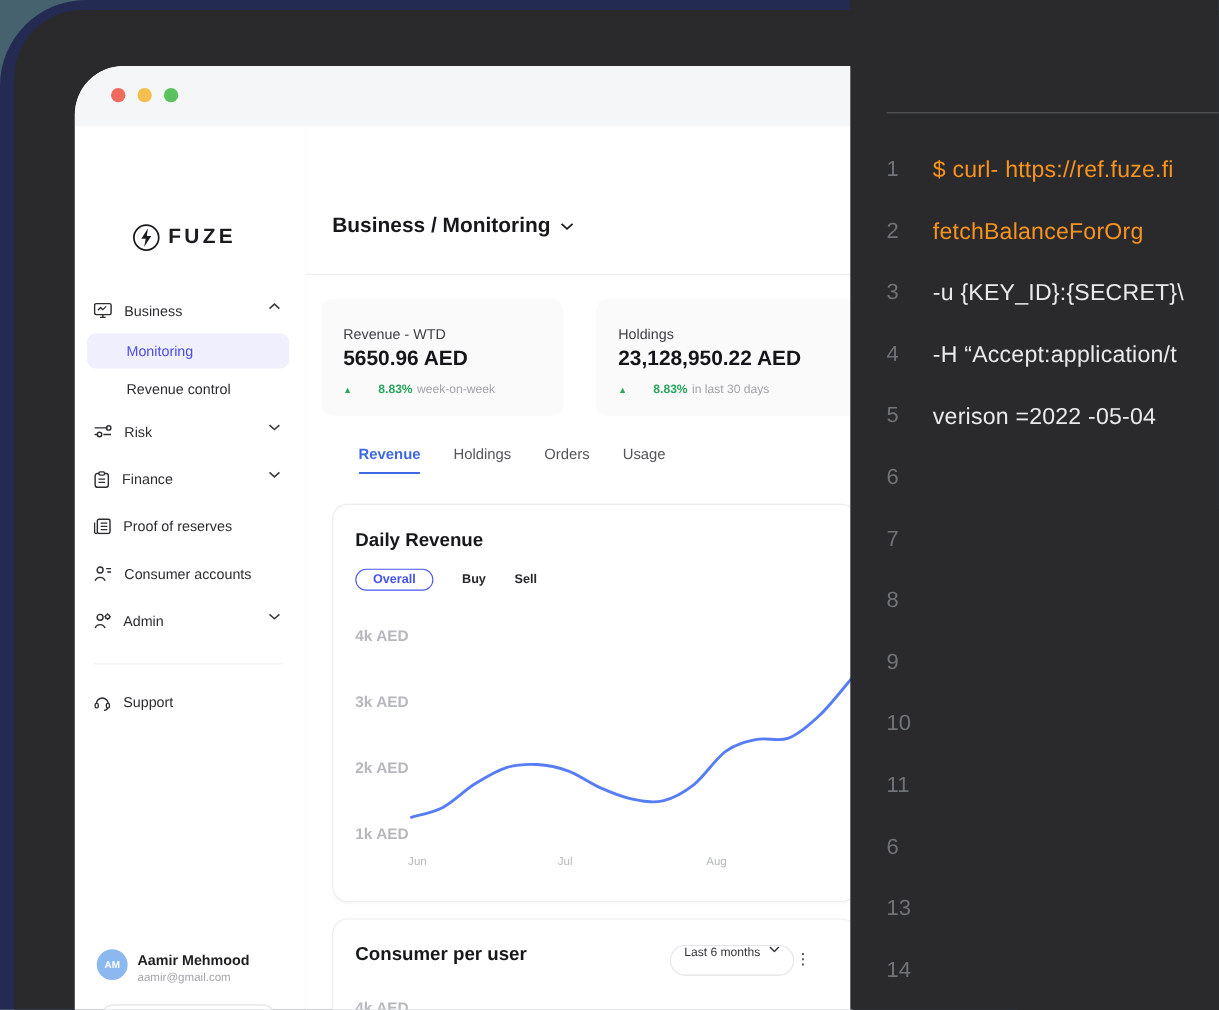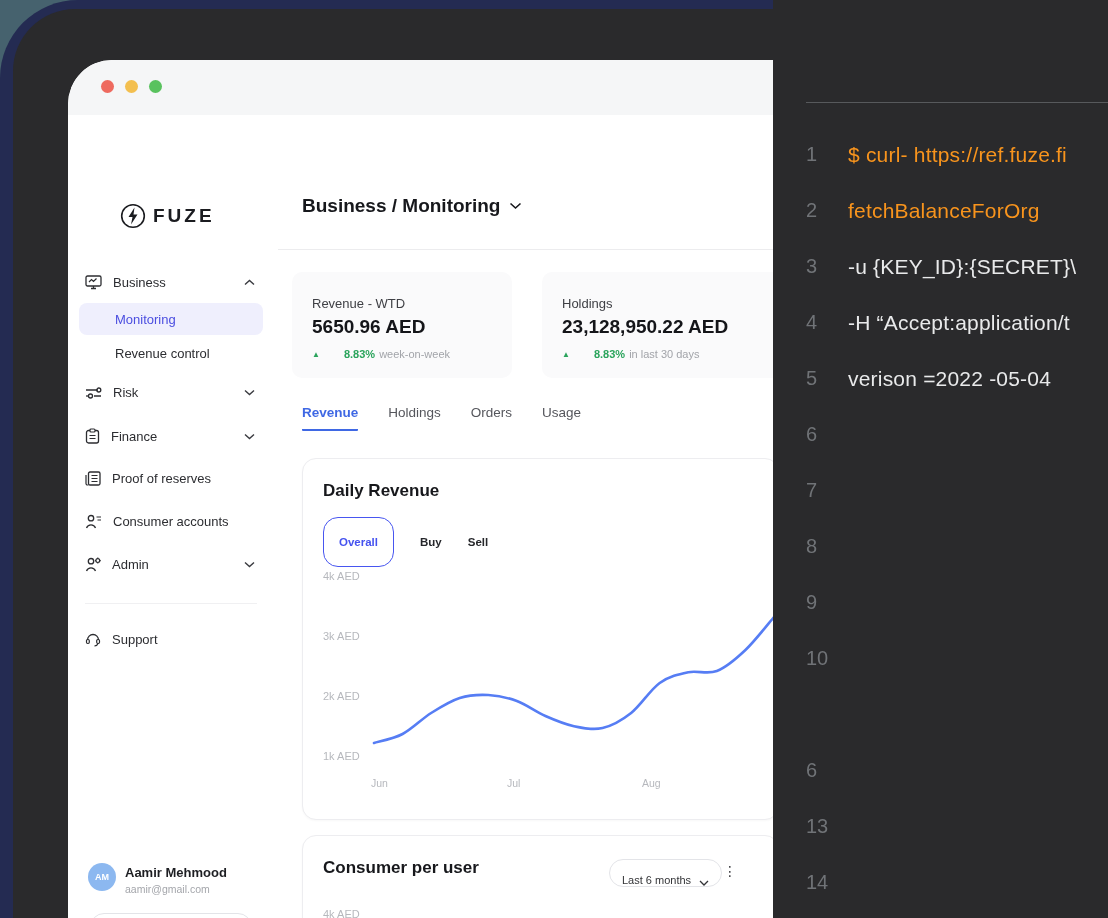--- a/index.html
+++ b/index.html
@@ -9,21 +9,21 @@
   .bg-navy{position:absolute;inset:0;background:#242b52;border-top-left-radius:78px;}
   .bg-charcoal{position:absolute;left:13px;top:9px;right:0;bottom:0;background:#2a2a2c;border-top-left-radius:62px;}
   
   .window{position:absolute;left:68px;top:60px;width:707px;bottom:0;background:#ffffff;border-top-left-radius:44px;overflow:hidden;}
   .topbar{position:absolute;left:0;top:0;right:0;height:55px;background:#f5f6f7;border-top-left-radius:44px;}
   .dot{position:absolute;top:20px;width:13px;height:13px;border-radius:50%;}
   
   .sidebar{position:absolute;left:0;top:55px;width:210px;bottom:0;background:#fff;border-right:1px solid #ededf0;}
   .logo{position:absolute;left:52px;top:88px;display:flex;align-items:center;gap:7px;}
   .logo-word{font-size:19px;font-weight:700;letter-spacing:3px;color:#1b1c20;}
-  .side-item{position:absolute;left:17px;display:flex;align-items:center;gap:11px;font-size:13px;font-weight:500;color:#2c2d31;width:176px;}
+  .side-item{position:absolute;left:17px;display:flex;align-items:flex-start;gap:11px;font-size:13px;font-weight:500;color:#2c2d31;width:176px;}
   .side-item .chev{margin-left:auto;margin-right:6px;}
   .sub-item{position:absolute;left:47px;font-size:13px;font-weight:500;color:#2c2d31;}
   .active-pill{position:absolute;left:11px;top:188px;width:184px;height:32px;background:#efeffd;border-radius:8px;}
   .active-txt{color:#4b4ee0;}
   .side-divider{position:absolute;left:17px;width:172px;border-top:1px solid #f0f0f2;}
   .user{position:absolute;left:20px;top:748px;width:170px;}
   .avatar{position:absolute;left:0;top:0;width:28px;height:28px;border-radius:50%;background:#8cb8f0;color:#fff;font-size:9px;font-weight:600;display:flex;align-items:center;justify-content:center;}
   .uname{position:absolute;left:37px;top:2px;font-size:13px;font-weight:600;color:#1d1e22;}
   .uemail{position:absolute;left:37px;top:20px;font-size:10.5px;color:#a4a6ab;}
   .signout{position:absolute;left:22px;top:798px;width:160px;height:28px;border:1px solid #e3e4e8;border-radius:14px;background:#fff;
@@ -34,30 +34,30 @@
   .crumb{position:absolute;left:24px;top:80px;font-size:19px;font-weight:600;color:#17181c;display:flex;align-items:center;gap:9px;}
   .statcard{position:absolute;top:157px;height:106px;background:#fafafb;border-radius:10px;}
   .stat-label{position:absolute;left:20px;top:24px;font-size:13px;color:#3f4045;}
   .stat-value{position:absolute;left:20px;top:44px;font-size:19px;font-weight:700;color:#141519;}
   .stat-delta{position:absolute;left:20px;top:76px;font-size:11px;display:flex;align-items:center;gap:4px;}
   .delta-up{color:#2aa45c;font-size:8px;}
   .delta-pct{color:#2aa45c;font-weight:700;padding-left:20px;}
   .delta-note{color:#a2a4a9;}
   .tabs{position:absolute;left:24px;top:290px;display:flex;gap:30px;font-size:13.5px;}
   .tab{color:#55565c;font-weight:500;padding-bottom:9px;cursor:pointer;}
-  .tab.on{color:#3f68e4;font-weight:600;border-bottom:2.5px solid #3f68e4;border-radius:1px;}
+  .tab.on{color:#3f68e4;font-weight:600;border-bottom:2.5px solid #3f68e4;border-radius:1px;margin-left:24px;}
   .card{position:absolute;left:24px;width:475px;background:#fff;border:1px solid #ededf0;border-radius:14px;box-shadow:0 1px 2px rgba(20,20,40,.03);}
   .card-title{position:absolute;left:20px;top:22px;font-size:17px;font-weight:600;color:#17181c;}
   .pillrow{position:absolute;left:20px;top:58px;display:flex;align-items:center;gap:26px;}
-  .pill{border:1.2px solid #4856f0;color:#4552ef;font-size:11.5px;font-weight:600;border-radius:15px;padding:18px 15px;cursor:pointer;}
+  .pill{border:1.2px solid #4856f0;color:#4552ef;font-size:11.5px;font-weight:600;border-radius:15px;padding:3px 15px;cursor:pointer;}
   .pill-plain{font-size:11.5px;font-weight:600;color:#26272b;cursor:pointer;}
-  .ytick{position:absolute;left:20px;font-size:11px;color:#b6b8bd;}
+  .ytick{position:absolute;left:20px;font-size:14px;color:#b6b8bd;font-weight:bold;}
   .xtick{position:absolute;font-size:10.5px;color:#b6b8bd;}
   .range-btn{position:absolute;left:306px;top:23px;height:26px;border:1px solid #e3e4e8;border-radius:15px;background:#fff;
-             display:flex;align-items:flex-end;gap:8px;padding:0 12px;font-size:11px;color:#333437;cursor:pointer;}
+             display:flex;align-items:flex-start;gap:8px;padding:0 12px;font-size:11px;color:#333437;cursor:pointer;}
   .kebab{position:absolute;left:420px;top:27px;font-size:14px;color:#3b3c40;cursor:pointer;letter-spacing:0;}
   
   .code{position:absolute;left:773px;top:0;width:335px;height:918px;background:#2a2a2c;overflow:hidden;}
   .code-div{position:absolute;left:33px;top:102px;right:0;border-top:1.5px solid #57595c;}
   .cl{position:absolute;left:0;right:0;height:30px;}
   .cl .num{position:absolute;left:33px;font-size:20px;color:#707377;}
   .cl .txt{position:absolute;left:75px;font-size:21px;letter-spacing:.2px;white-space:nowrap;}
   .txt.orange{color:#f8941d;}
   .txt.white{color:#e9eaeb;}
   svg{display:block;}
@@ -281,20 +281,23 @@
   </div>
   <div class="cl" style="top:535px">
     <span class="num">8</span>
   </div>
   <div class="cl" style="top:591px">
     <span class="num">9</span>
   </div>
   <div class="cl" style="top:647px">
     <span class="num">10</span>
   </div>
+  <div class="cl" style="top:703px">
+    <span class="num">11</span>
+  </div>
   <div class="cl" style="top:759px">
     <span class="num">6</span>
   </div>
   <div class="cl" style="top:815px">
     <span class="num">13</span>
   </div>
   <div class="cl" style="top:871px">
     <span class="num">14</span>
   </div>
 </div>

